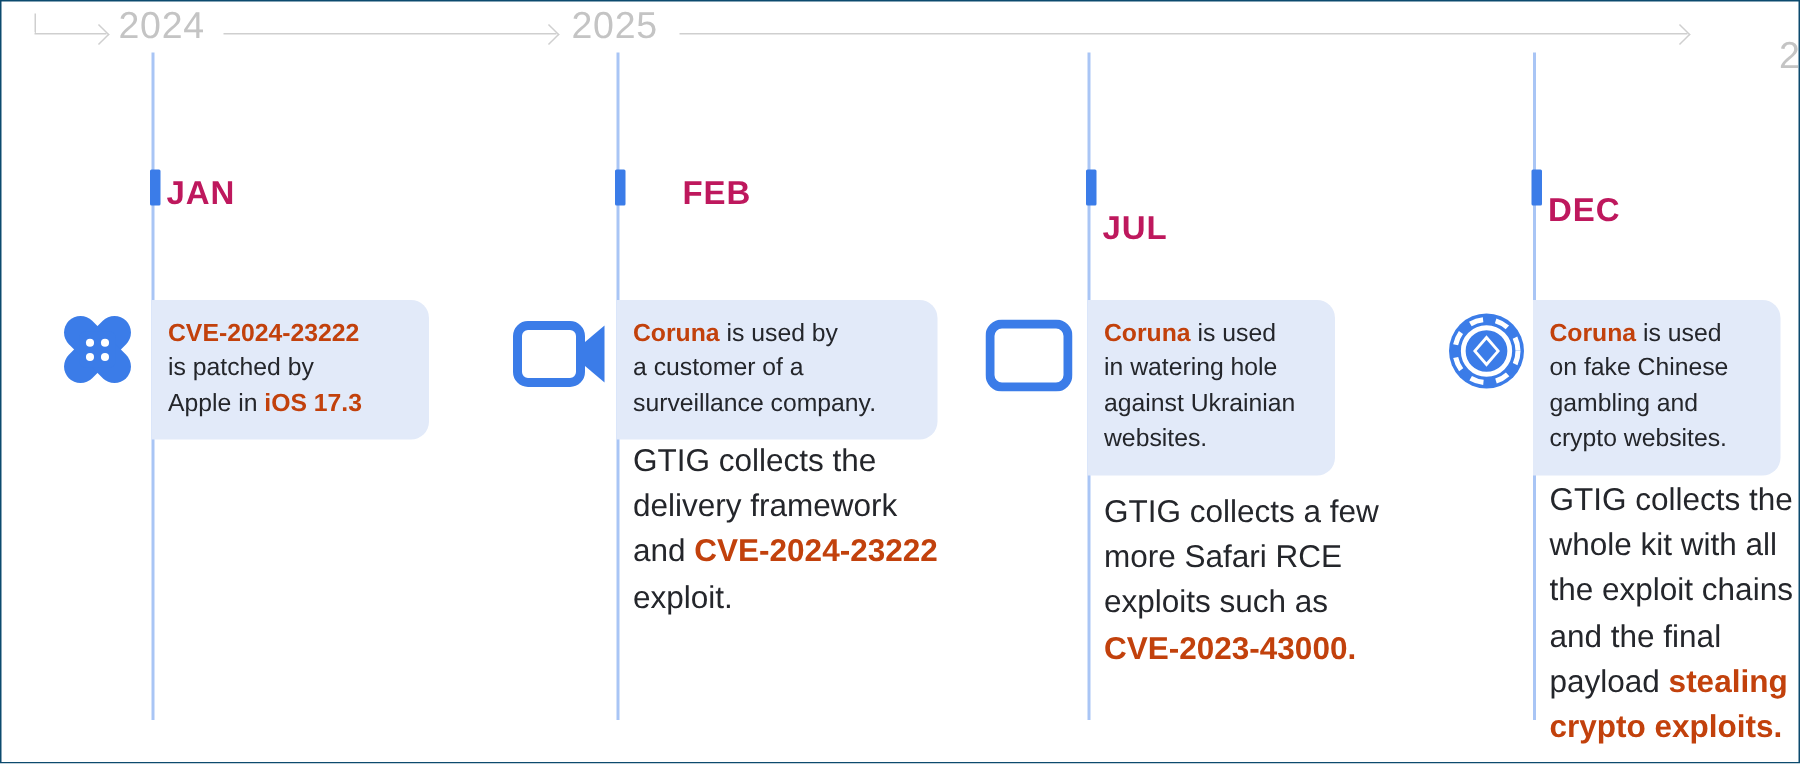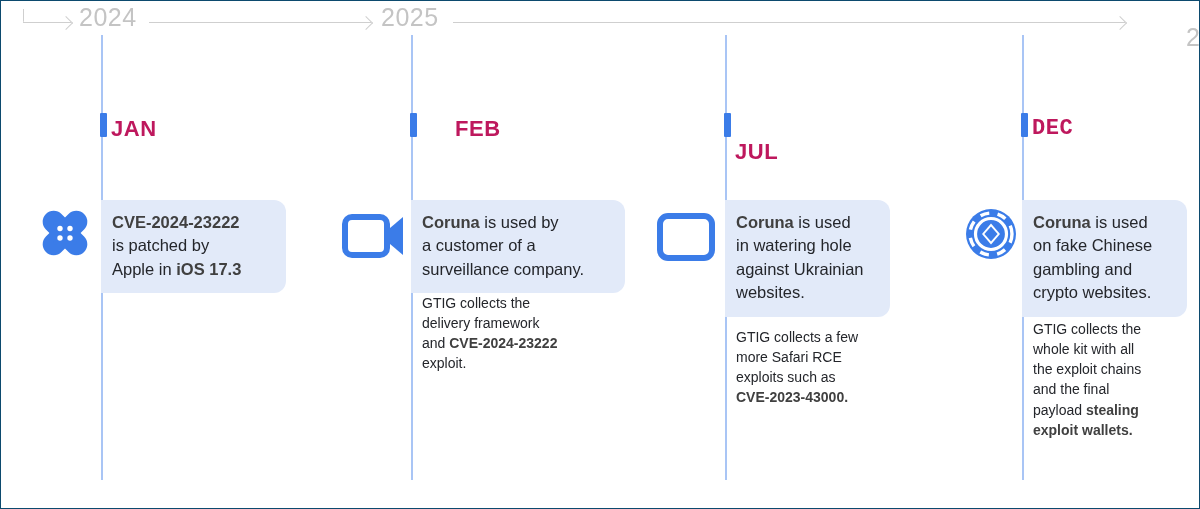--- a/index.html
+++ b/index.html
@@ -97,25 +97,25 @@
     background: #e2eaf9;
     border-radius: 0 12px 12px 0;
     padding: 11px 14px 12px 11px;
     box-sizing: border-box;
     font-size: 16.5px;
     line-height: 1.42;
     color: #24262b;
   }
   .card b, .note b {
     font-weight: 700;
-    color: #404040;
+    color: #c2410c;
   }
   .note {
     position: absolute;
-    font-size: 14px;
+    font-size: 21px;
     line-height: 1.44;
     color: #24262b;
     padding-left: 11px;
     box-sizing: border-box;
   }
 
   
   .icon {
     position: absolute;
   }
@@ -150,21 +150,21 @@
       <div class="month-marker" style="left: 99px; top: 112px;"></div>
       <div class="month-label" style="left: 110px; top: 115px;">JAN</div>
       <div class="vline" style="left: 410px;"></div>
       <div class="month-marker" style="left: 409px; top: 112px;"></div>
       <div class="month-label" style="left: 420px; top: 115px; margin-left: 34px;">FEB</div>
       <div class="vline" style="left: 724px;"></div>
       <div class="month-marker" style="left: 723px; top: 112px;"></div>
       <div class="month-label" style="left: 734px; top: 102px; margin-top: 36px;">JUL</div>
       <div class="vline" style="left: 1021px;"></div>
       <div class="month-marker" style="left: 1020px; top: 112px;"></div>
-      <div class="month-label" style="left: 1031px; top: 115px; font-family: Liberation Mono, monospace;">DEC</div>
+      <div class="month-label" style="left: 1031px; top: 126px;">DEC</div>
     </div>
   <div id="events">
       <div class="icon" style="left: 36px; top: 204px;">
         <svg width="56" height="56" viewBox="0 0 56 56">
           <g transform="rotate(-45 28 28)">
             <rect x="1" y="17" width="54" height="22" rx="11" fill="#3b7ce8"></rect>
           </g>
           <g transform="rotate(45 28 28)">
             <rect x="1" y="17" width="54" height="22" rx="11" fill="#3b7ce8"></rect>
           </g>
@@ -194,16 +194,16 @@
       <div class="icon" style="left: 962px; top: 205px;">
         <svg width="56" height="56" viewBox="0 0 56 56">
           <circle cx="28" cy="28" r="25" fill="#3b7ce8"></circle>
           <circle cx="28" cy="28" r="21" fill="none" stroke="#ffffff" stroke-width="3.4" stroke-dasharray="9 8.5" stroke-linecap="butt"></circle>
           <circle cx="28" cy="28" r="15.5" fill="none" stroke="#ffffff" stroke-width="3.2"></circle>
           <path d="M28 17.5 L37 28 L28 38.5 L19 28 Z" fill="#ffffff"></path>
           <path d="M28 20.5 L34.6 28 L28 35.5 L21.4 28 Z" fill="#3b7ce8"></path>
         </svg>
       </div>
       <div class="card" style="left: 1021px; top: 199px; width: 165px;"><b>Coruna</b> is used<br>on fake Chinese<br>gambling and<br>crypto websites.</div>
-      <div class="note" style="left: 1021px; top: 318px; width: 175px;">GTIG collects the<br>whole kit with all<br>the exploit chains<br>and the final<br>payload <b>stealing</b><br><b>exploit wallets.</b></div>
+      <div class="note" style="left: 1021px; top: 318px; width: 175px;">GTIG collects the<br>whole kit with all<br>the exploit chains<br>and the final<br>payload <b>stealing</b><br><b>crypto exploits.</b></div>
     </div>
 
 </div>
 
 </body></html>

